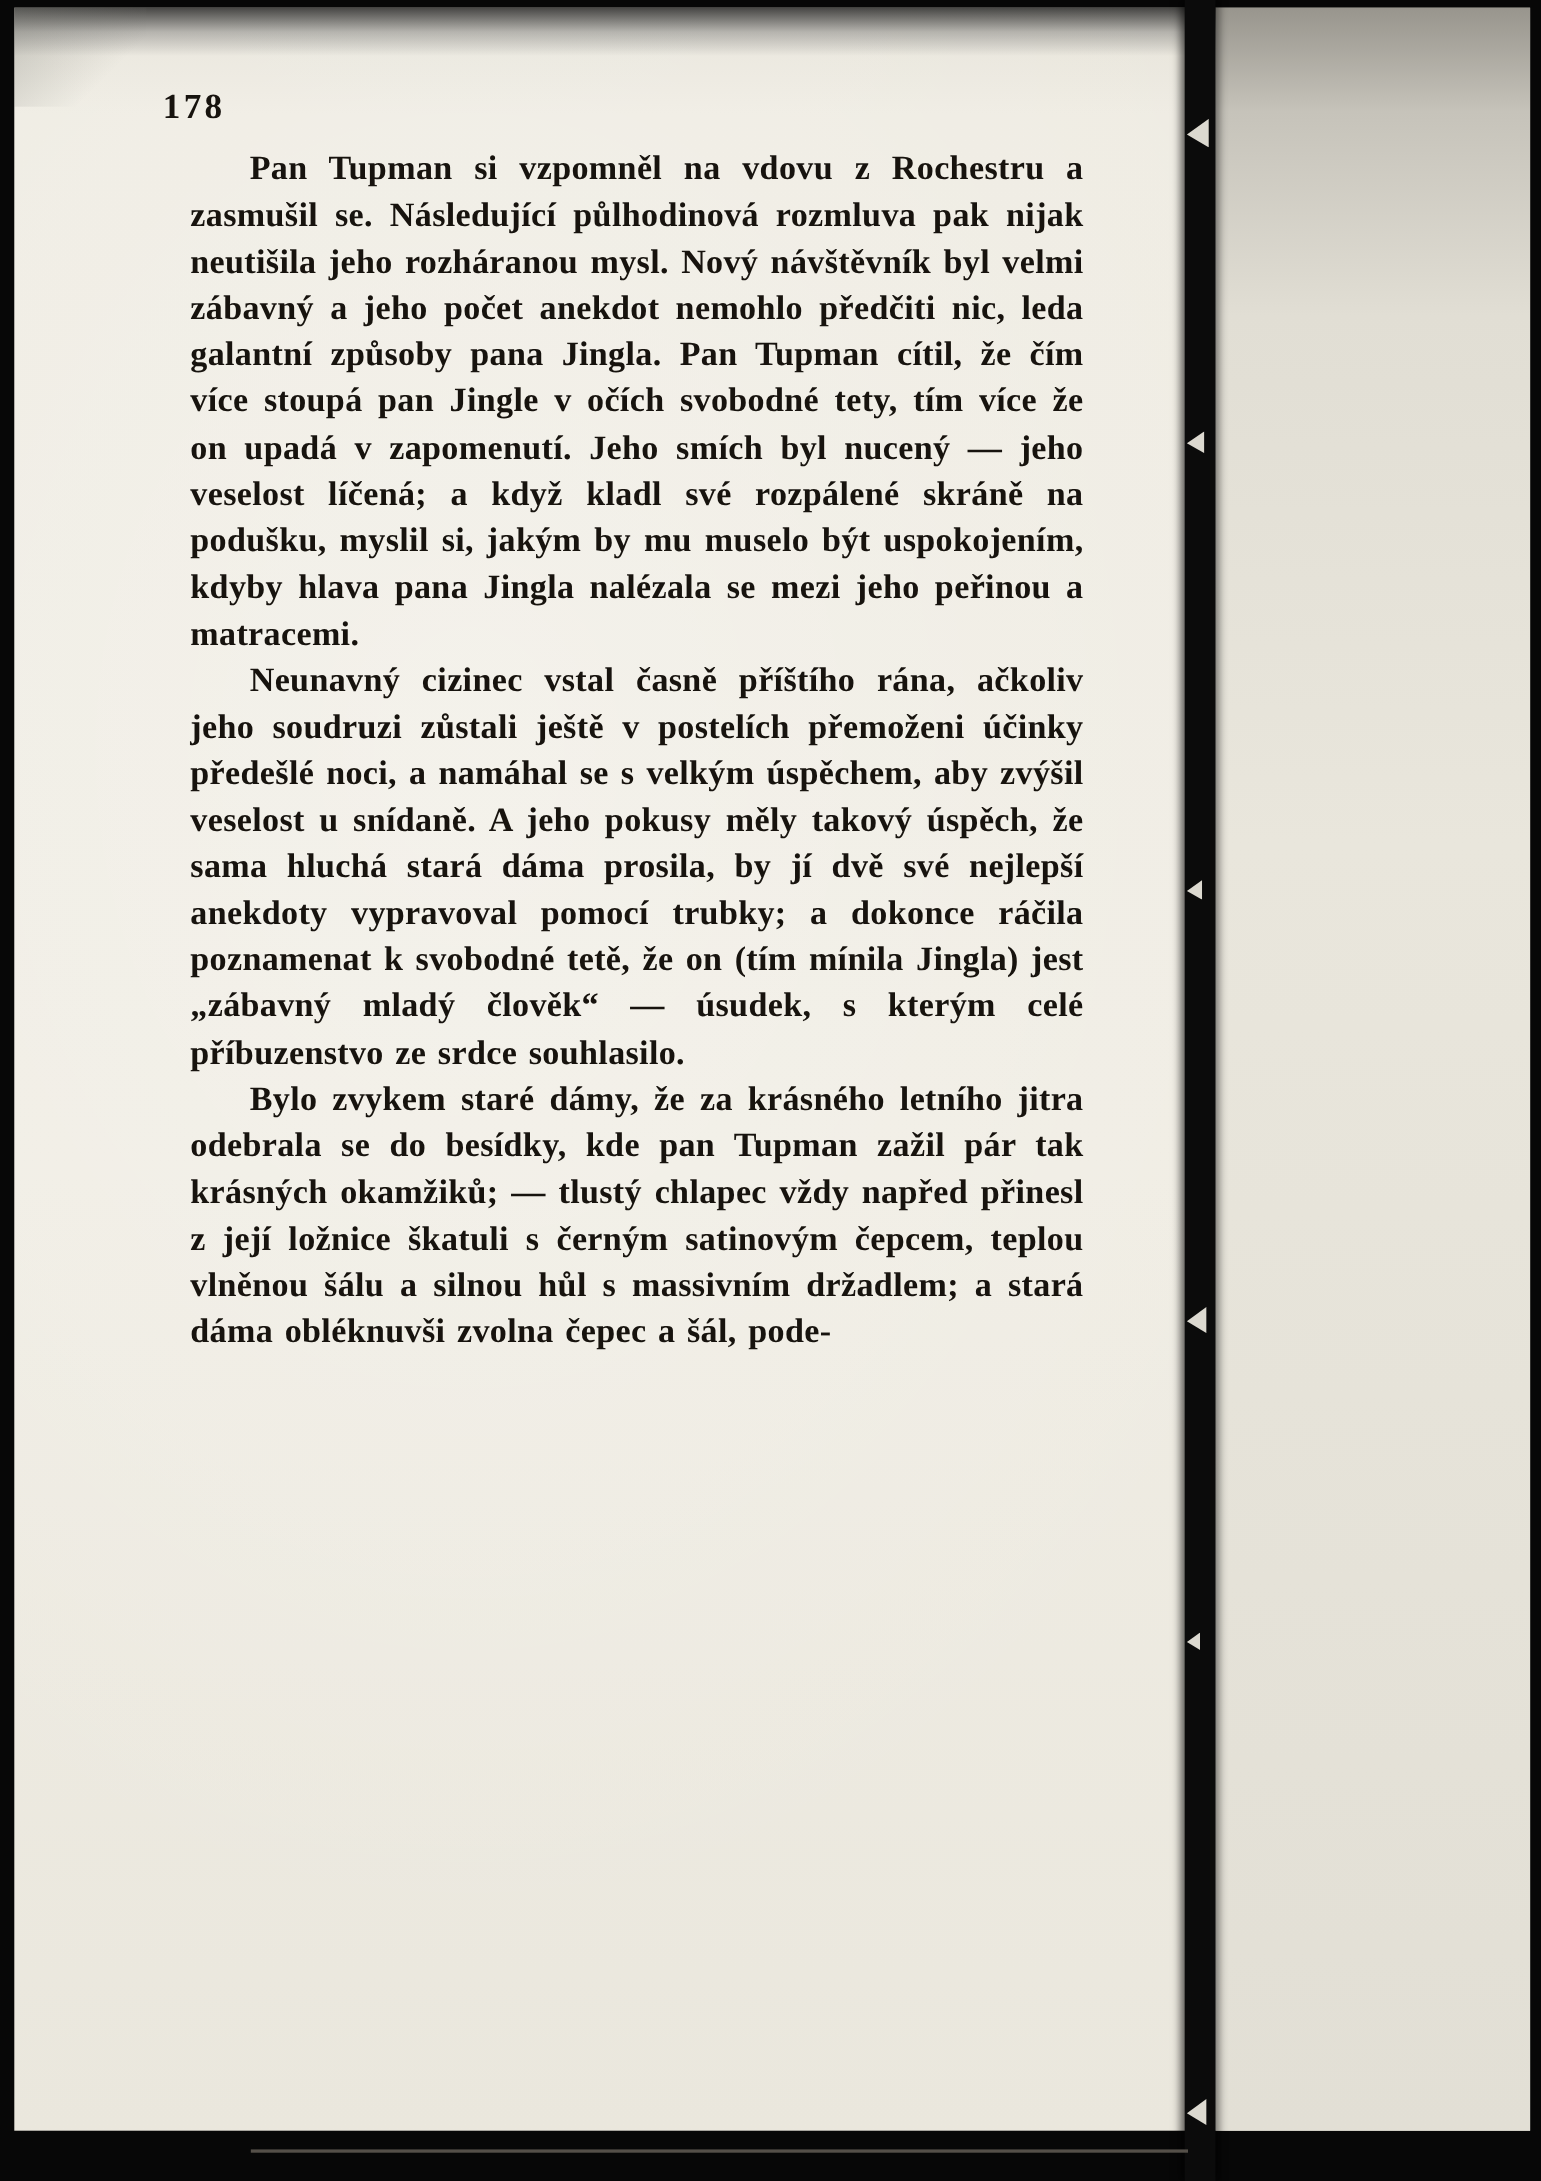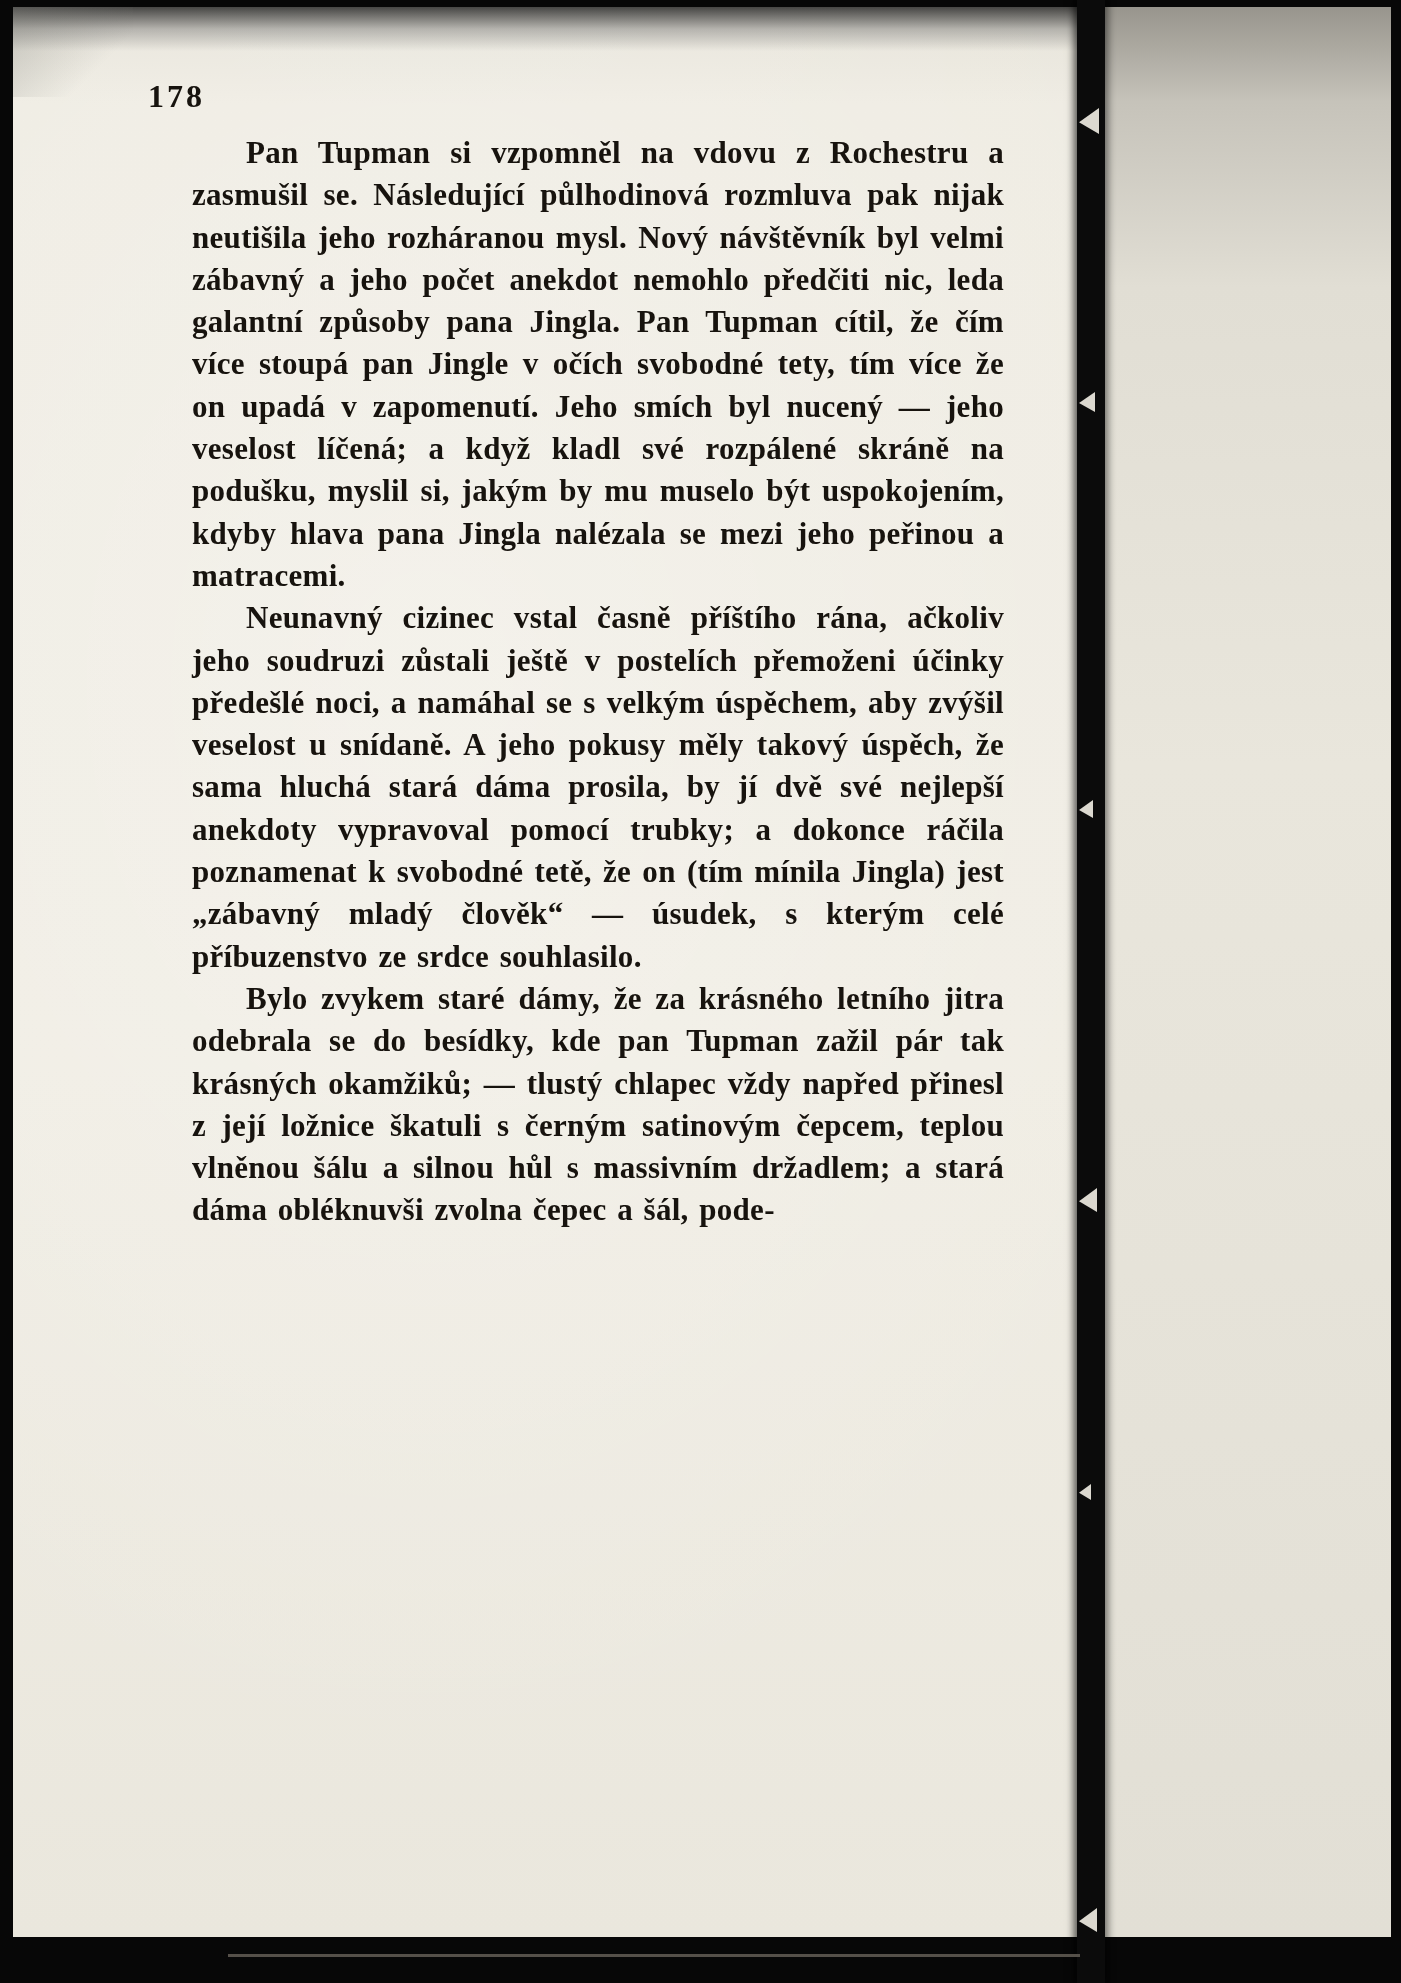--- a/index.html
+++ b/index.html
@@ -46,21 +46,21 @@
   }
   .page-number {
     position:absolute;
     left:148px; top:78px;
     font-size:32px; font-weight:700;
     letter-spacing:3px;
     color:var(--ink,#17130e);
   }
   .text-block {
     position:absolute;
-    left:192px; top:132px; width:812px;
+    left:173px; top:132px; width:812px;
   }
   .text-block p {
     font-size:31px;
     line-height:42.3px;
     text-align:justify;
     text-indent:54px;
     letter-spacing:.3px;
     word-spacing:2.5px;
     font-weight:700;
     color:var(--ink,#17130e);

